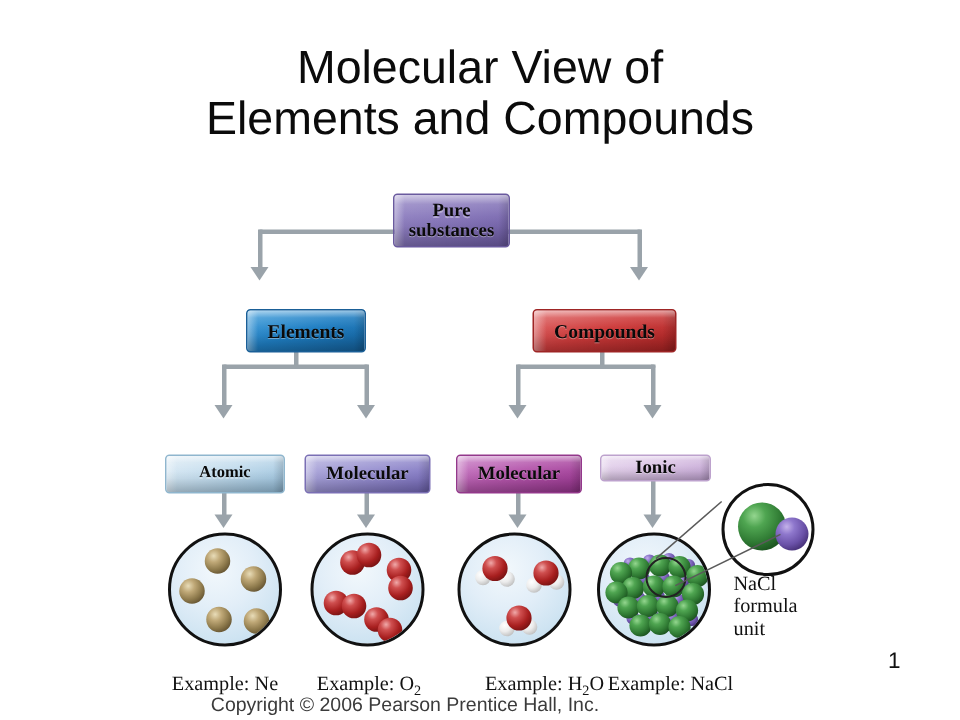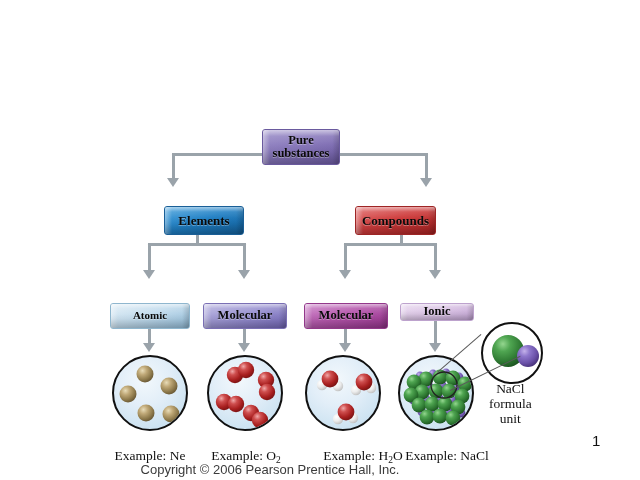--- a/index.html
+++ b/index.html
@@ -150,21 +150,21 @@
     vertical-align: baseline;
     position: relative;
     bottom: -3px;
   }
   #nacl-callout-label {
     position: absolute;
     font-family: "Liberation Serif", serif;
     font-size: 13.5px;
     line-height: 15px;
     color: #111;
-    text-align: center;
+    text-align: left;
   }
   #copyright {
     position: absolute;
     left: 0;
     top: 462px;
     width: 540px;
     text-align: center;
     font-family: "Liberation Sans", sans-serif;
     font-size: 13px;
     color: #3b3b3b;
@@ -175,20 +175,22 @@
     top: 432px;
     font-family: "Liberation Sans", sans-serif;
     font-size: 15px;
     color: #111;
   }
 </style>
 </head>
 <body>
 
 <div id="title">
+  <span class="tline">Molecular View of</span>
+  <span class="tline">Elements and Compounds</span>
 </div>
 
 <div class="conn v" style="left:299px; top:145px; height:10px;"></div>
 <div class="conn h round" style="left:172px; top:153px; width:256px;"></div>
 <div class="conn v" style="left:172px; top:153px; height:26px;"></div>
 <div class="arrow" style="left:167px; top:178px;"></div>
 <div class="conn v" style="left:425px; top:153px; height:26px;"></div>
 <div class="arrow" style="left:420px; top:178px;"></div>
 
 <div class="conn v" style="left:196px; top:217px; height:27px;"></div>
@@ -218,21 +220,21 @@
   <span class="lbl">
     <span>Pure</span><br>
     <span>substances</span>
   </span>
 </div>
 
 <div class="node n-elem" style="left:164px; top:187px; width:80px; height:29px; font-size:13px;">
   <span class="lbl">Elements</span>
 </div>
 
-<div class="node n-comp" style="left:355px; top:187px; width:81px; height:29px; font-size:13px;">
+<div class="node n-comp" style="left:355px; top:187px; width:96px; height:29px; font-size:13px;">
   <span class="lbl">Compounds</span>
 </div>
 
 <div class="node n-atomic" style="left:110px; top:284px; width:80px; height:26px; font-size:11px;">
   <span class="lbl">Atomic</span>
 </div>
 
 <div class="node n-molA" style="left:203px; top:284px; width:84px; height:26px; font-size:12.5px;">
   <span class="lbl">Molecular</span>
 </div>

